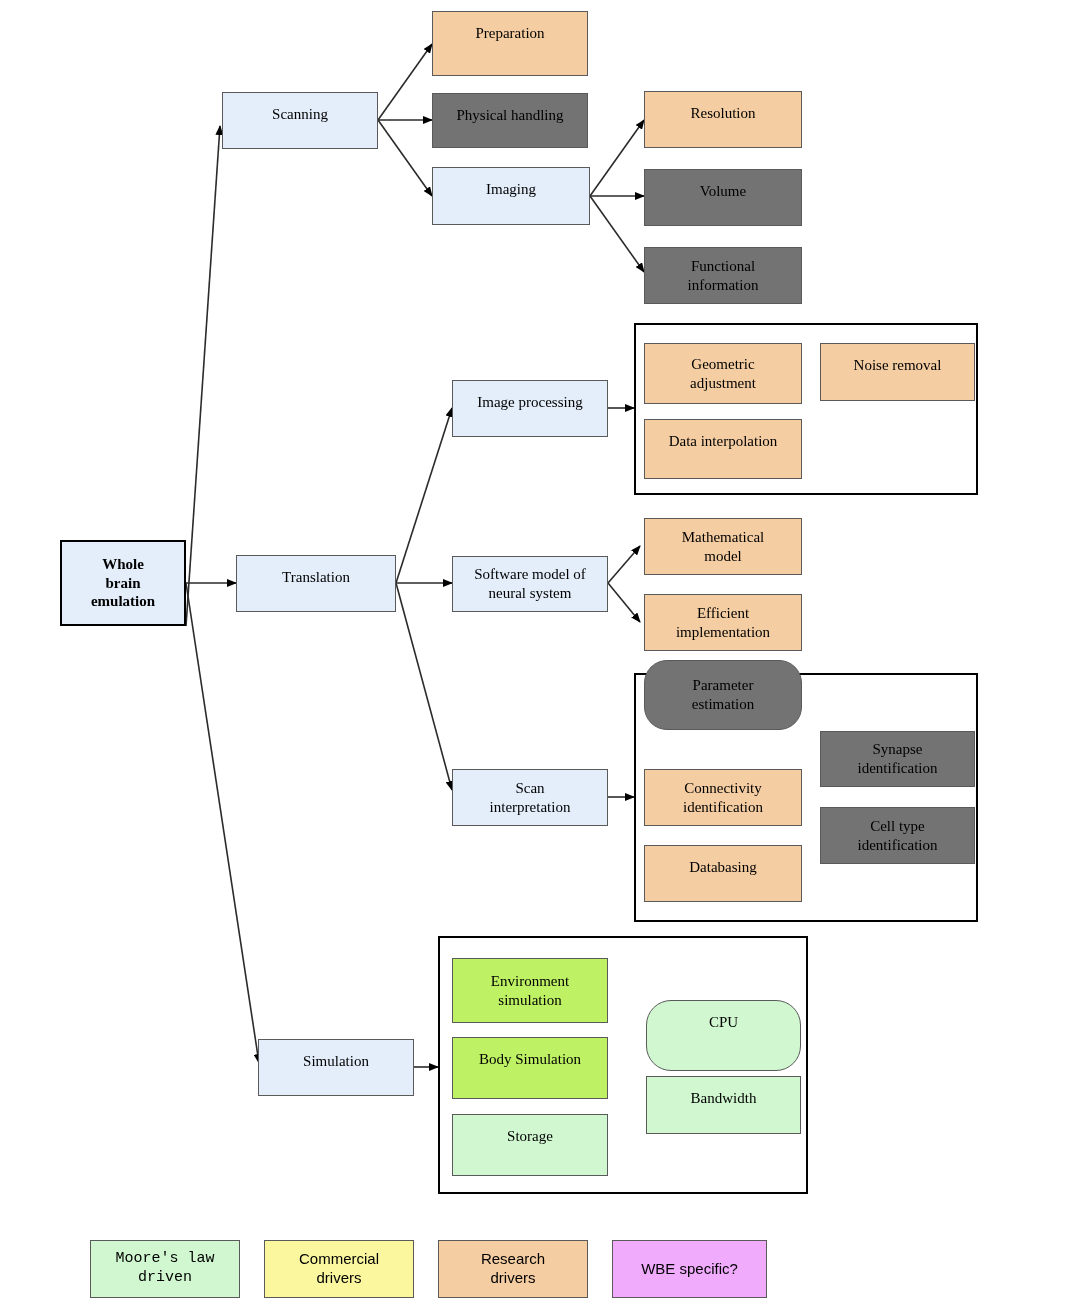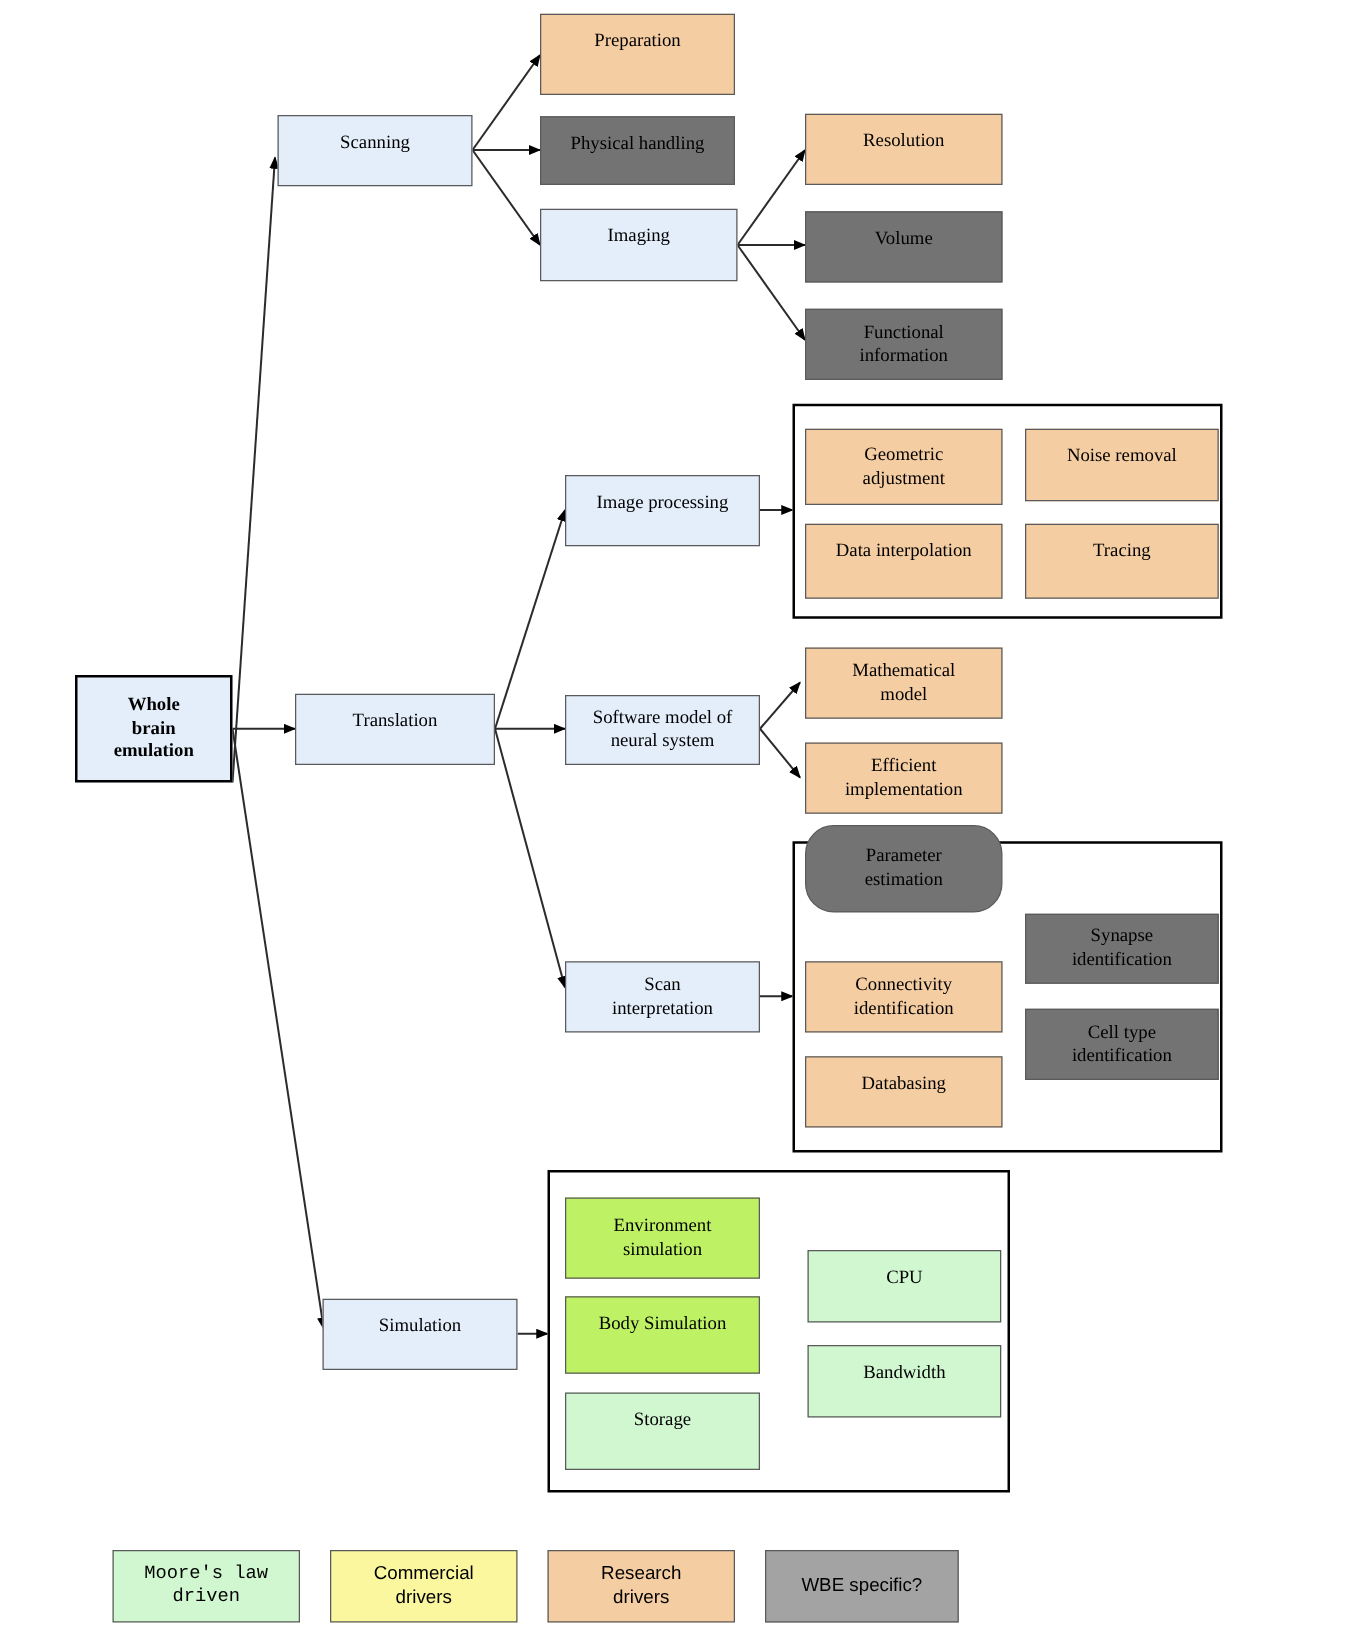--- a/index.html
+++ b/index.html
@@ -173,23 +173,20 @@
   <div class="node orange" style="left:644px; top:343px; width:158px; height:61px;">
     <span style="white-space:pre-line">Geometric
 adjustment</span>
   </div>
   <div class="node orange topish" style="left:820px; top:343px; width:155px; height:58px;">
     <span style="white-space:pre-line">Noise removal</span>
   </div>
   <div class="node orange topish" style="left:644px; top:419px; width:158px; height:60px;">
     <span style="white-space:pre-line">Data interpolation</span>
   </div>
-  <div class="node orange topish" style="left:820px; top:419px; width:155px; height:60px;">
-    <span style="white-space:pre-line">Tracing</span>
-  </div>
 
   <div class="node orange" style="left:644px; top:518px; width:158px; height:57px;">
     <span style="white-space:pre-line">Mathematical
 model</span>
   </div>
   <div class="node orange" style="left:644px; top:594px; width:158px; height:57px;">
     <span style="white-space:pre-line">Efficient
 implementation</span>
   </div>
 
@@ -224,36 +221,36 @@
   <div class="node yellow" style="left:452px; top:958px; width:156px; height:65px;">
     <span style="white-space:pre-line">Environment
 simulation</span>
   </div>
   <div class="node yellow topish" style="left:452px; top:1037px; width:156px; height:62px;">
     <span style="white-space:pre-line">Body Simulation</span>
   </div>
   <div class="node green topish" style="left:452px; top:1114px; width:156px; height:62px;">
     <span style="white-space:pre-line">Storage</span>
   </div>
-  <div class="node green topish" style="left:646px; top:1000px; width:155px; height:58px;">
+  <div class="node green topish" style="left:646px; top:1000px; width:155px; height:71px;border-radius:25px;">
     <span style="white-space:pre-line">CPU</span>
   </div>
   <div class="node green topish" style="left:646px; top:1076px; width:155px; height:58px;">
     <span style="white-space:pre-line">Bandwidth</span>
   </div>
 
   <div class="legend-box green" style="left:90px; top:1240px; width:150px; height:58px; background:#d0f7d0;font-family:Liberation Mono, monospace;">
     <span style="white-space:pre-line">Moore's law
 driven</span>
   </div>
   <div class="legend-box yellow" style="left:264px; top:1240px; width:150px; height:58px; background:#fbf79f;">
     <span style="white-space:pre-line">Commercial
 drivers</span>
   </div>
   <div class="legend-box orange" style="left:438px; top:1240px; width:150px; height:58px; background:#f5cda2;">
     <span style="white-space:pre-line">Research
 drivers</span>
   </div>
-  <div class="legend-box dark" style="left:612px; top:1240px; width:155px; height:58px; background:#a3a3a3;">
+  <div class="legend-box dark" style="left:612px; top:1240px; width:155px; height:58px; background:#f0abfc;">
     <span style="white-space:pre-line">WBE specific?</span>
   </div>
 
 </div>
 
 </body></html>

